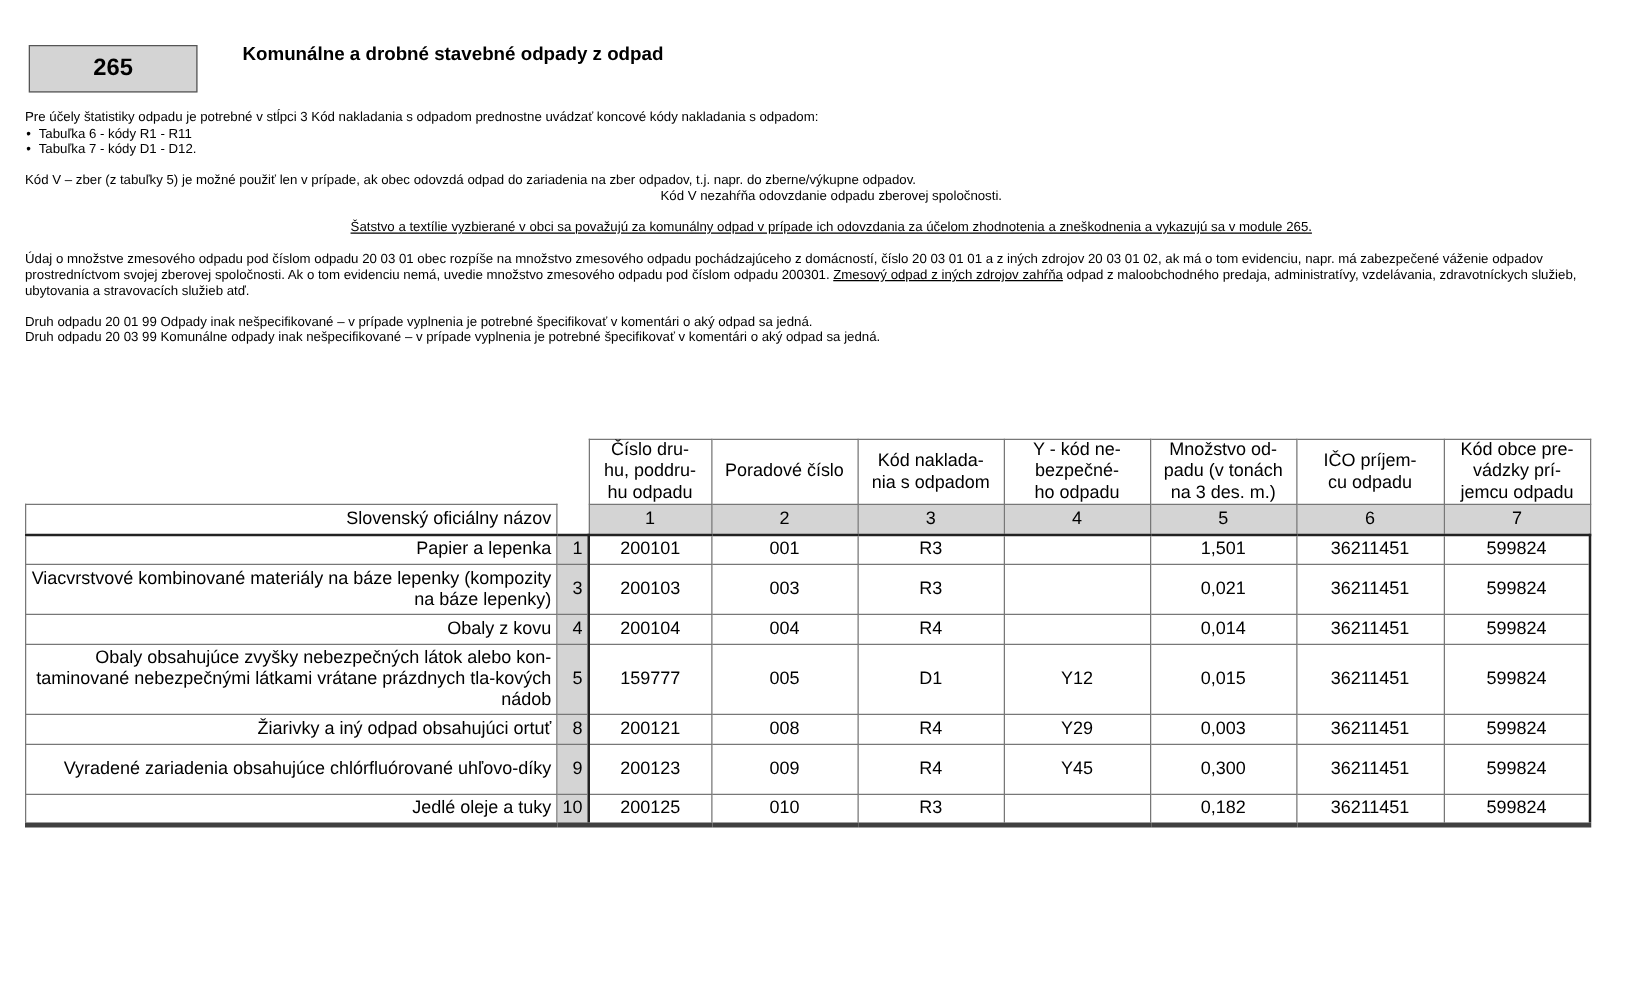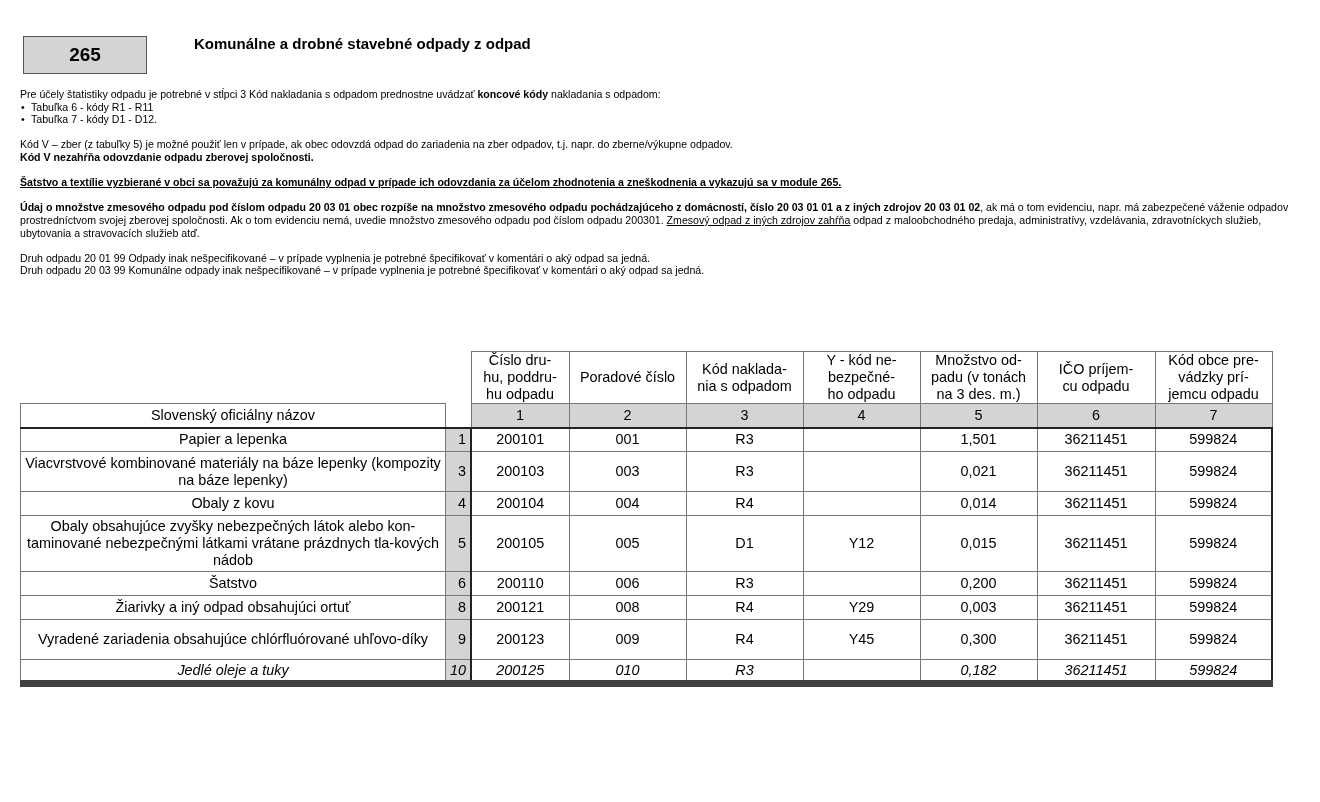--- a/index.html
+++ b/index.html
@@ -1,37 +1,37 @@
 <!DOCTYPE html>
 <html><head>
   <meta charset="utf-8">
   <style>
     html, body { margin: 0; padding: 0; background: #ffffff; }
     body {
       width: 1320px; height: 802px; position: relative; overflow: hidden;
       font-family: "Liberation Sans", sans-serif; color: #000;
     }
     .module-box {
-      position: absolute; left: 23px; top: 36px; width: 124px; height: 38px;
+      position: absolute; left: 23px; top: 36px; width: 135px; height: 38px;
       background: #d4d4d4; border: 1px solid #555; box-sizing: border-box;
       display: flex; align-items: center; justify-content: center;
       font-weight: bold; font-size: 19px;
     }
     .module-title {
       position: absolute; left: 194px; top: 35px; font-weight: bold; font-size: 15px;
     }
     .notes {
       position: absolute; left: 20px; top: 88px; width: 1290px;
       font-size: 10.6px; line-height: 12.6px;
     }
     .notes p { margin: 0; }
     .notes .gap { height: 12.6px; }
     .notes ul { margin: 0; padding: 0; list-style: none; }
     .notes li::before { content: "•"; display: inline-block; width: 10px; padding-left: 1px; }
-    .b { font-weight: bold; }
+    .b { font-weight: normal; text-align: center; }
     .u { text-decoration: underline; }
 
     table.waste {
       position: absolute; left: 20px; top: 351px;
       border-collapse: collapse; font-size: 14.4px; table-layout: fixed;
     }
     table.waste td {
       border: 1px solid #777; padding: 0 4px; height: 24px; box-sizing: border-box;
       vertical-align: middle; line-height: 17px;
     }
@@ -40,25 +40,25 @@
     .col-1 { width: 98px; }
     .col-2 { width: 117px; }
     .col-3 { width: 117px; }
     .col-4 { width: 117px; }
     .col-5 { width: 117px; }
     .col-6 { width: 118px; }
     .col-7 { width: 117px; }
     td.hdr { text-align: center; line-height: 16px; height: 66px; padding: 0 2px; }
     td.colnum { background: #d4d4d4; text-align: center; height: 22px; }
     td.blank { border: none !important; }
-    td.name { text-align: center; }
+    td.name { text-align: right; }
     td.rownum { background: #d4d4d4; text-align: right; padding-right: 3px; border-right: 2px solid #222 !important; }
     td.val { text-align: center; }
     tr.first-data td { border-top: 2px solid #222; }
-    tr.last-data td { border-bottom: 7px solid #404040; font-style: italic; }
+    tr.last-data td { border-bottom: 4px solid #404040; }
     td.lastcol { border-right: 2px solid #222 !important; }
     tr.tall2 td { height: 40px; }
     tr.tall3 td { height: 56px; }
     td.name-head { border-top: 1px solid #555; }
   </style>
 </head>
 <body>
 
 <div class="module-box">
   <span>265</span>
@@ -157,36 +157,25 @@
         <td class="val">004</td>
         <td class="val">R4</td>
         <td class="val"></td>
         <td class="val">0,014</td>
         <td class="val">36211451</td>
         <td class="val lastcol">599824</td>
       </tr>
       <tr class="tall3">
         <td class="name">Obaly obsahujúce zvyšky nebezpečných látok alebo kon-taminované nebezpečnými látkami vrátane prázdnych tla-kových nádob</td>
         <td class="rownum">5</td>
-        <td class="val">200105</td>
+        <td class="val">159777</td>
         <td class="val">005</td>
         <td class="val">D1</td>
         <td class="val">Y12</td>
         <td class="val">0,015</td>
-        <td class="val">36211451</td>
-        <td class="val lastcol">599824</td>
-      </tr>
-      <tr>
-        <td class="name">Šatstvo</td>
-        <td class="rownum">6</td>
-        <td class="val">200110</td>
-        <td class="val">006</td>
-        <td class="val">R3</td>
-        <td class="val"></td>
-        <td class="val">0,200</td>
         <td class="val">36211451</td>
         <td class="val lastcol">599824</td>
       </tr>
       <tr>
         <td class="name">Žiarivky a iný odpad obsahujúci ortuť</td>
         <td class="rownum">8</td>
         <td class="val">200121</td>
         <td class="val">008</td>
         <td class="val">R4</td>
         <td class="val">Y29</td>

